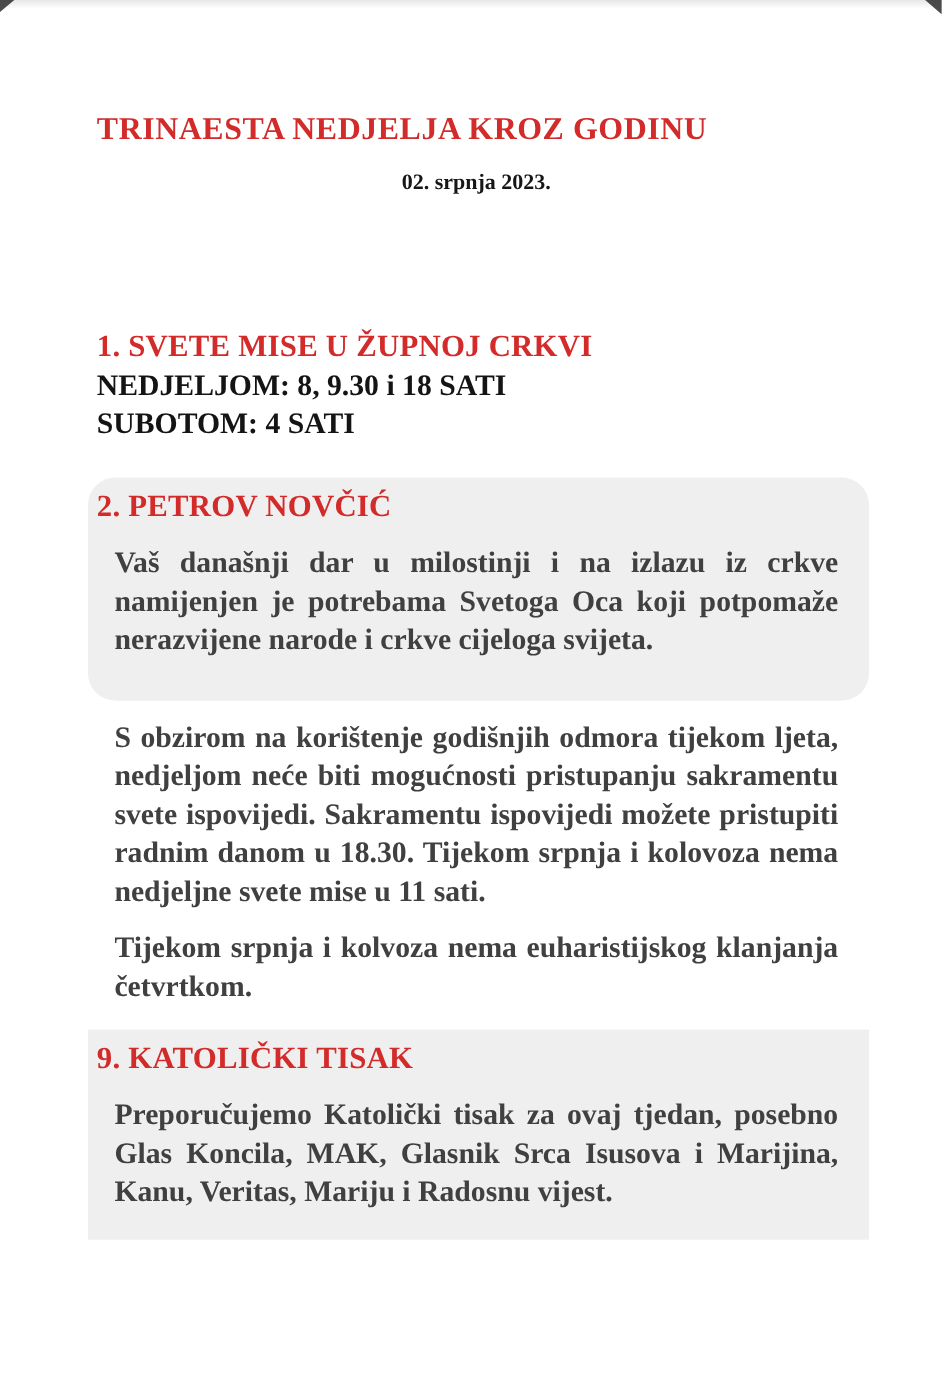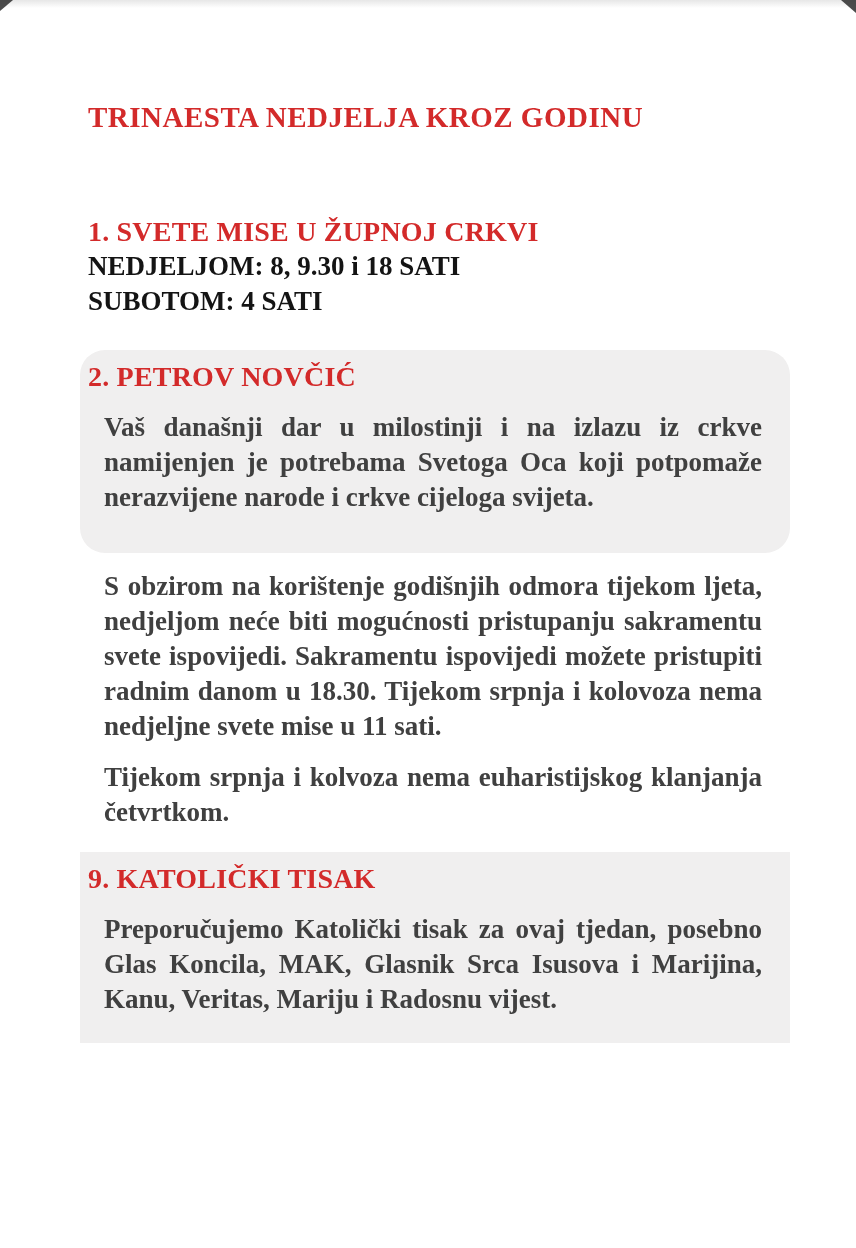--- a/index.html
+++ b/index.html
@@ -55,21 +55,21 @@
     letter-spacing: 0.5px;
   }
   .doc-date {
     margin-top: 20px;
     text-align: center;
     font-size: 20px;
     line-height: 24px;
     color: #161616;
   }
   .section-1 {
-    margin-top: 80px;
+    margin-top: 120px;
   }
   .sec-heading {
     font-size: 28px;
     line-height: 35px;
     color: #d32a2a;
     letter-spacing: 0.2px;
   }
   .sched-line {
     font-size: 27px;
     line-height: 35px;
@@ -102,20 +102,21 @@
 <body>
 
 <div class="page">
   <div class="top-haze"></div>
   <div class="corner-tl"></div>
   <div class="corner-tr"></div>
 
   <div class="content">
 
     <div class="doc-title">TRINAESTA NEDJELJA KROZ GODINU</div>
+    <div class="doc-date">02. srpnja 2023.</div>
 
     <div class="section-1">
       <div class="sec-heading">1. SVETE MISE U ŽUPNOJ CRKVI</div>
       <div class="sched-line">NEDJELJOM: 8, 9.30 i 18 SATI</div>
       <div class="sched-line">SUBOTOM: 4 SATI</div>
     </div>
 
     <div class="gray-box sec-2">
       <div class="sec-heading">2. PETROV NOVČIĆ</div>
       <p class="body-par">Vaš današnji dar u milostinji i na izlazu iz crkve namijenjen je potrebama Svetoga Oca koji potpomaže nerazvijene narode i crkve cijeloga svijeta.</p>

